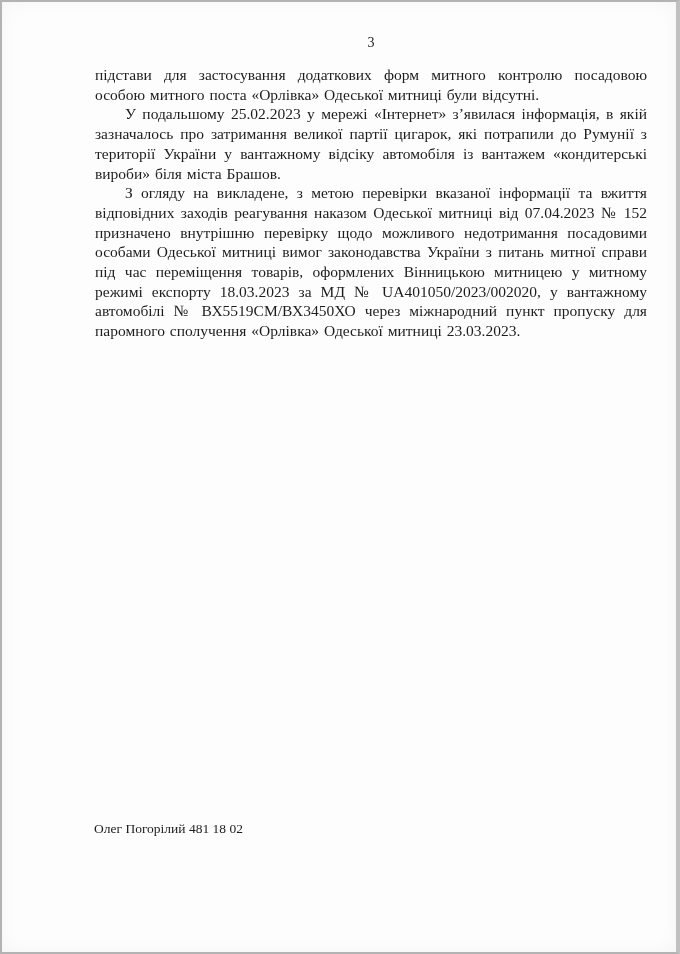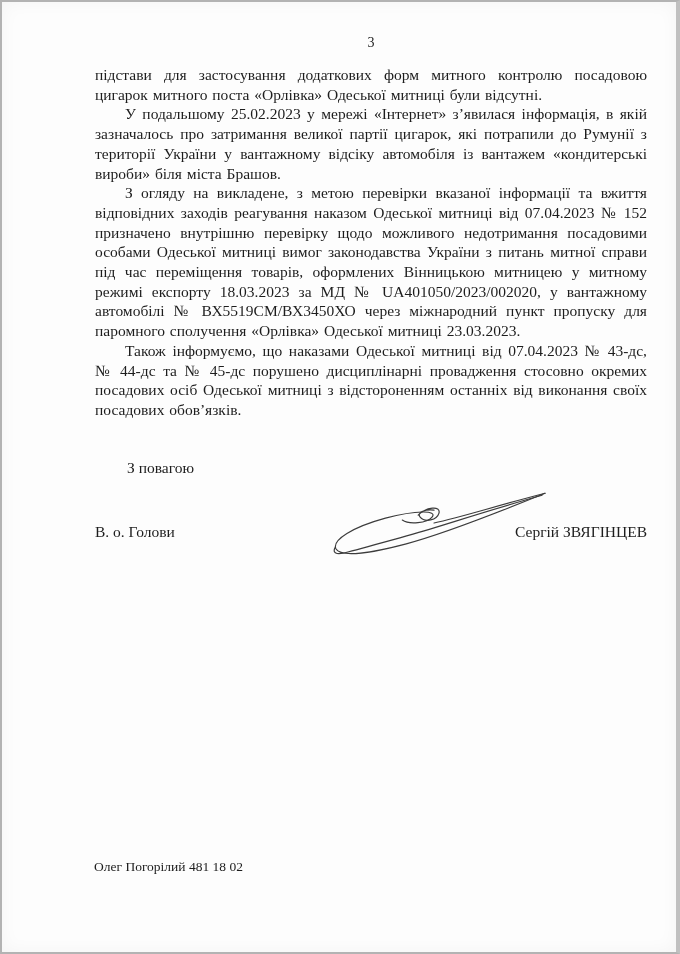--- a/index.html
+++ b/index.html
@@ -73,55 +73,36 @@
     height: 84px;
     pointer-events: none;
   }
   .signature-wrap svg {
     width: 100%;
     height: 100%;
   }
   .footer-note {
     position: absolute;
     left: 92px;
-    top: 856px;
+    top: 818px;
     font-size: 13.5px;
     line-height: 17px;
   }
 </style>
 </head>
 <body>
 
 <div class="page">
   <div class="content">
 
     <div class="page-num">3</div>
 
-    <div class="para">підстави для застосування додаткових форм митного контролю посадовою цигарок митного поста «Орлівка» Одеської митниці були відсутні.</div>
+    <div class="para">підстави для застосування додаткових форм митного контролю посадовою особою митного поста «Орлівка» Одеської митниці були відсутні.</div>
 
     <div class="para indent">У подальшому 25.02.2023 у мережі «Інтернет» з’явилася інформація, в якій зазначалось про затримання великої партії цигарок, які потрапили до Румунії з території України у вантажному відсіку автомобіля із вантажем «кондитерські вироби» біля міста Брашов.</div>
 
     <div class="para indent">З огляду на викладене, з метою перевірки вказаної інформації та вжиття відповідних заходів реагування наказом Одеської митниці від 07.04.2023 № 152 призначено внутрішню перевірку щодо можливого недотримання посадовими особами Одеської митниці вимог законодавства України з питань митної справи під час переміщення товарів, оформлених Вінницькою митницею у митному режимі експорту 18.03.2023 за МД № UA401050/2023/002020, у вантажному автомобілі № ВХ5519СМ/ВХ3450ХО через міжнародний пункт пропуску для паромного сполучення «Орлівка» Одеської митниці 23.03.2023.</div>
 
-    <div class="para indent">Також інформуємо, що наказами Одеської митниці від 07.04.2023 № 43-дс, № 44-дс та № 45-дс порушено дисциплінарні провадження стосовно окремих посадових осіб Одеської митниці з відстороненням останніх від виконання своїх посадових обов’язків.</div>
 
-    <div class="closing">
-      <div class="salutation">З повагою</div>
-
-      <div class="sign-row">
-        <span class="signer-title">В. о. Голови</span>
-
-        <span class="signature-wrap">
-          <svg viewBox="0 0 230 82" xmlns="http://www.w3.org/2000/svg" fill="none" stroke="#3c3c3c" stroke-width="1.2" stroke-linecap="round">
-            <path d="M224 10 C 175 30, 125 50, 84 61 C 50 70, 18 75, 13 66 C 9 57, 30 44, 63 35 C 94 27, 116 27, 110 34 C 105 40, 87 42, 80 37"></path>
-            <path d="M221 12 C 178 24, 138 37, 102 48 C 72 57, 44 64, 26 69 C 16 72, 9 72, 12 65"></path>
-            <path d="M96 32 C 104 24, 119 22, 117 30 C 115 37, 103 40, 98 34 C 94 29, 104 26, 112 27"></path>
-            <path d="M112 40 C 140 34, 170 24, 224 10"></path>
-          </svg>
-        </span>
-
-        <span class="signer-name">Сергій ЗВЯГІНЦЕВ</span>
-      </div>
-    </div>
   </div>
 
   <div class="footer-note">Олег Погорілий 481 18 02</div>
 </div>
 
 </body></html>

